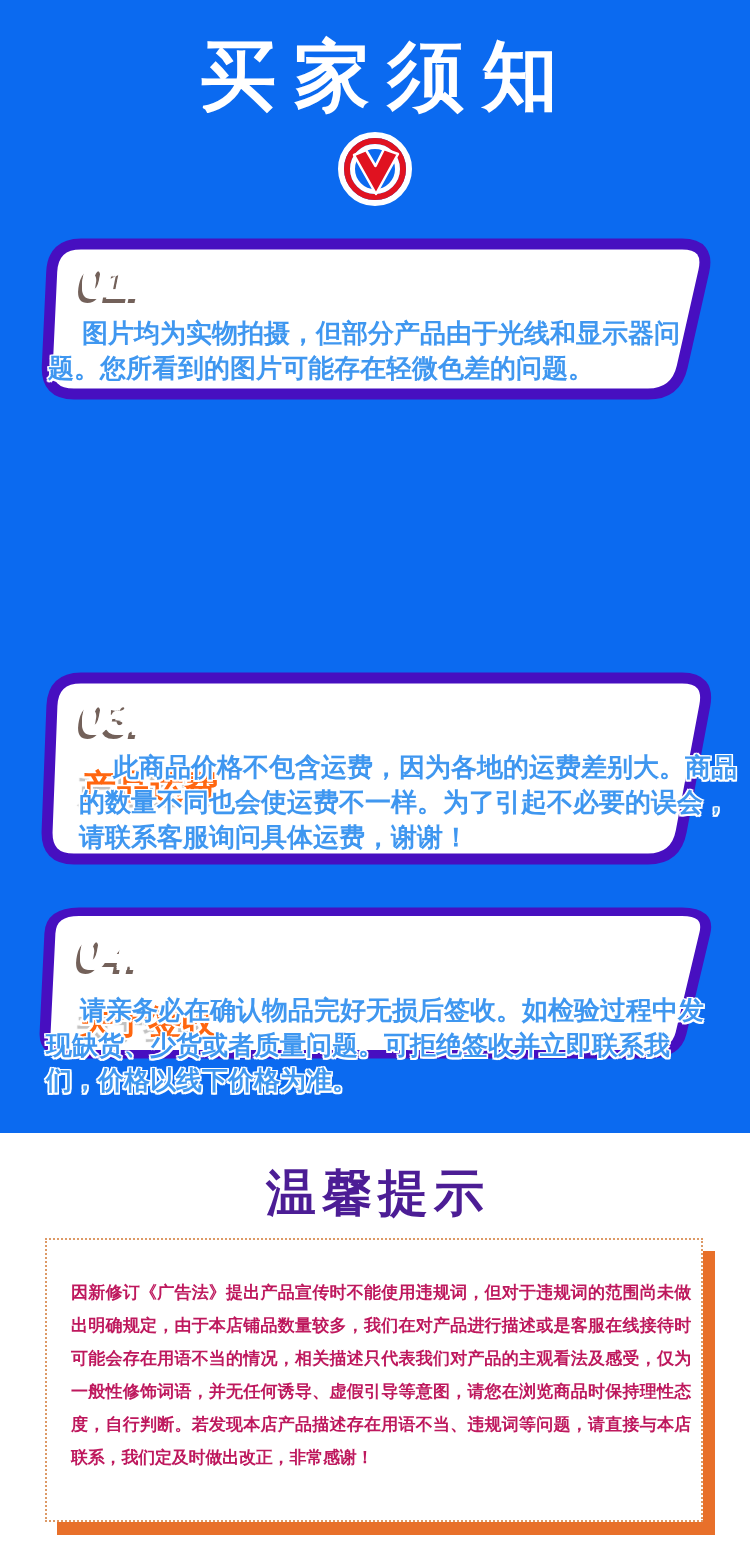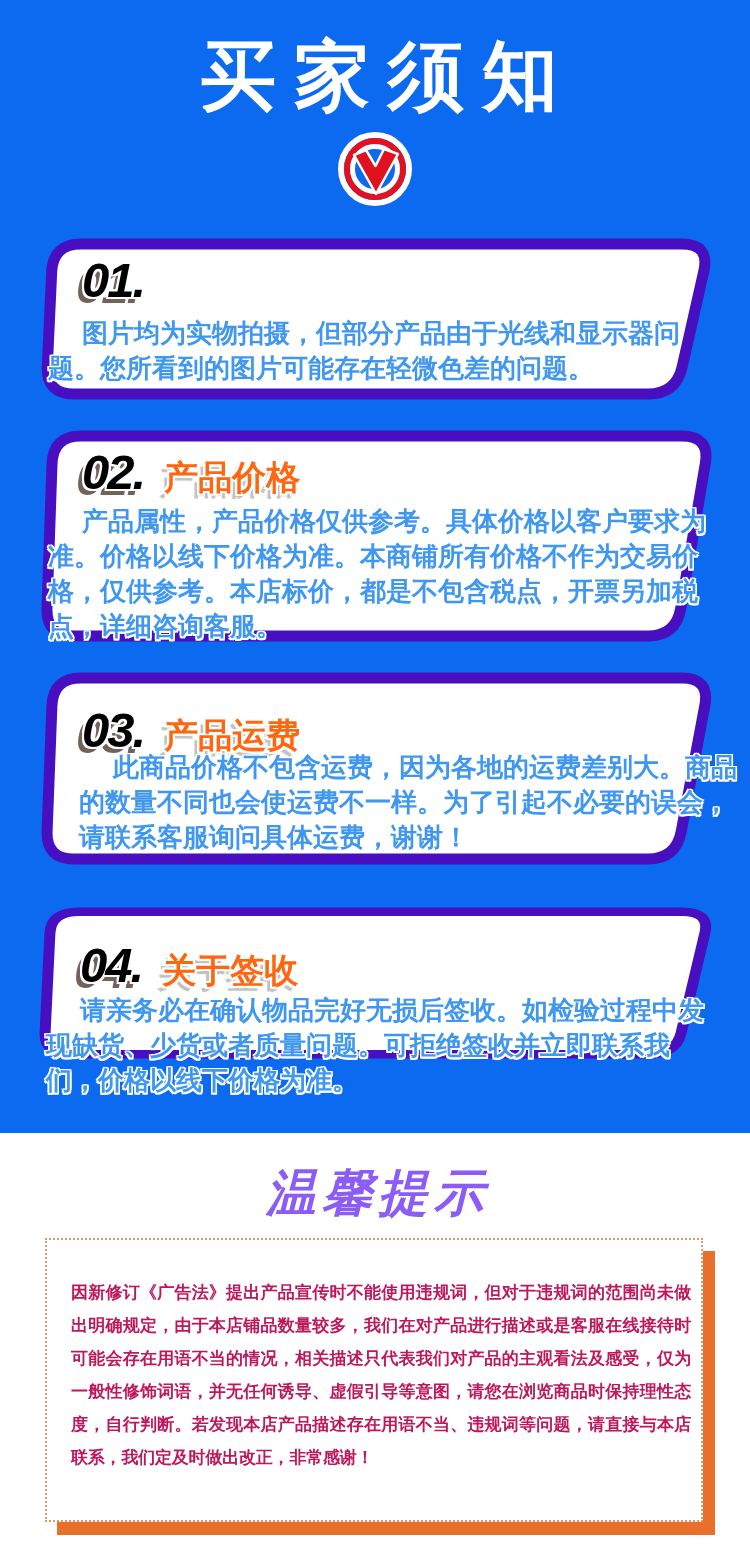--- a/index.html
+++ b/index.html
@@ -30,24 +30,24 @@
   .card1{left:40px;top:238px;width:676px;height:162px;}
   .card2{left:40px;top:430px;width:676px;height:212px;}
   .card3{left:40px;top:672px;width:676px;height:193px;}
   .card4{left:38px;top:907px;width:678px;height:152px;}
   .card svg.shape{position:absolute;left:0;top:0;width:100%;height:100%;}
   .card-header{
     position:absolute;left:42px;top:14px;
     display:flex;align-items:baseline;gap:20px;
     white-space:nowrap;
   }
-  .card3 .card-header,.card4 .card-header{top:30px;}
+  .card3 .card-header,.card4 .card-header{top:16px;flex-direction:column;}
   .card-num{
     font-size:49px;font-weight:900;font-style:italic;
-    letter-spacing:-2px;color:#000000;
+    letter-spacing:-2px;color:#ffffff;
     text-shadow:
       2px 0 0 #fff,-2px 0 0 #fff,0 2px 0 #fff,0 -2px 0 #fff,
       2px 2px 0 #fff,-2px 2px 0 #fff,2px -2px 0 #fff,-2px -2px 0 #fff,
       -6px 6px 0 rgba(55,30,20,0.70);
   }
   .card-title{
     font-size:34px;font-weight:900;color:#ff660f;
     text-shadow:
       2px 0 0 #fff,-2px 0 0 #fff,0 2px 0 #fff,0 -2px 0 #fff,
       2px 2px 0 #fff,-2px 2px 0 #fff,2px -2px 0 #fff,-2px -2px 0 #fff,
@@ -66,22 +66,22 @@
   .card3 .card-body{top:74px;padding-left:31px;}
   .card4 .card-body{top:82px;}
   
   .tips-section{
     position:absolute;left:0;top:1133px;width:750px;height:429px;
     background:#ffffff;
   }
   .tips-title{
     position:absolute;left:0;top:27px;width:100%;
     margin:0;text-align:center;
-    font-size:50px;font-weight:900;color:#8b5cf6;
-    letter-spacing:6px;text-indent:6px;font-style:italic;
+    font-size:50px;font-weight:900;color:#4c1d95;
+    letter-spacing:6px;text-indent:6px;
   }
   .tips-box{
     position:absolute;left:45px;top:105px;
     width:658px;height:284px;box-sizing:border-box;
     background:#ffffff;
     border:2px dotted #dd9966;
     box-shadow:12px 13px 0 #e8702a;
     padding:36px 10px 0 24px;
   }
   .tips-body{
@@ -112,30 +112,20 @@
     <div class="card card1">
       <svg class="shape" preserveAspectRatio="none" viewBox="0 0 676 162">
           <path fill="#ffffff" stroke="#470fc0" stroke-width="11" stroke-linejoin="round" d="M 41.0 6.0 L 642.0 6.0 Q 670 6 663.8 33.3 L 642.2 128.7 Q 636 156 608.0 156.0 L 34.0 156.0 Q 6 156 7.3 128.0 L 11.7 34.0 Q 13 6 41.0 6.0 Z"></path>
         </svg>
       <div class="card-header">
         <span class="card-num">01.</span>
       </div>
       <p class="card-body">图片均为实物拍摄，但部分产品由于光线和显示器问题。您所看到的图片可能存在轻微色差的问题。</p>
     </div>
 
-    <div class="card card2">
-      <svg class="shape" preserveAspectRatio="none" viewBox="0 0 676 212">
-          <path fill="#ffffff" stroke="#470fc0" stroke-width="11" stroke-linejoin="round" d="M 41.0 6.0 L 642.0 6.0 Q 670 6 665.3 33.6 L 640.7 178.4 Q 636 206 608.0 206.0 L 34.0 206.0 Q 6 206 7.0 178.0 L 12.0 34.0 Q 13 6 41.0 6.0 Z"></path>
-        </svg>
-      <div class="card-header">
-        <span class="card-num">02.</span>
-        <span class="card-title">产品价格</span>
-      </div>
-      <p class="card-body">产品属性，产品价格仅供参考。具体价格以客户要求为准。价格以线下价格为准。本商铺所有价格不作为交易价格，仅供参考。本店标价，都是不包含税点，开票另加税点，详细咨询客服。</p>
-    </div>
 
     <div class="card card3">
       <svg class="shape" preserveAspectRatio="none" viewBox="0 0 676 193">
           <path fill="#ffffff" stroke="#470fc0" stroke-width="11" stroke-linejoin="round" d="M 41.0 6.0 L 642.0 6.0 Q 670 6 664.8 33.5 L 641.2 159.5 Q 636 187 608.0 187.0 L 34.0 187.0 Q 6 187 7.1 159.0 L 11.9 34.0 Q 13 6 41.0 6.0 Z"></path>
         </svg>
       <div class="card-header">
         <span class="card-num">03.</span>
         <span class="card-title">产品运费</span>
       </div>
       <p class="card-body">此商品价格不包含运费，因为各地的运费差别大。商品的数量不同也会使运费不一样。为了引起不必要的误会，请联系客服询问具体运费，谢谢！</p>

